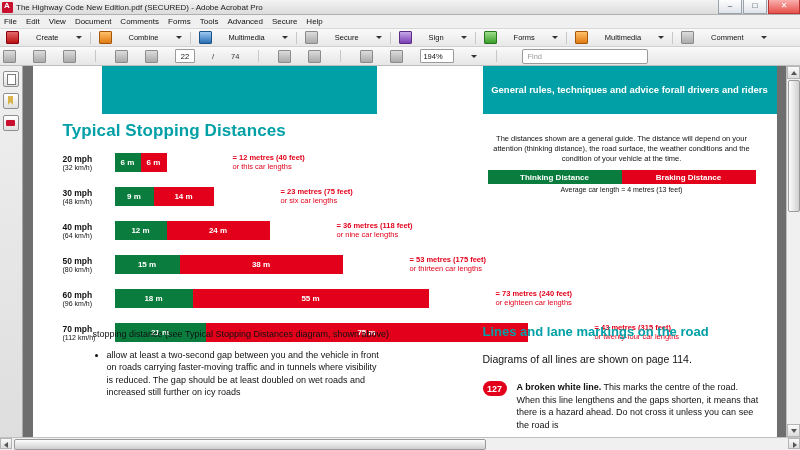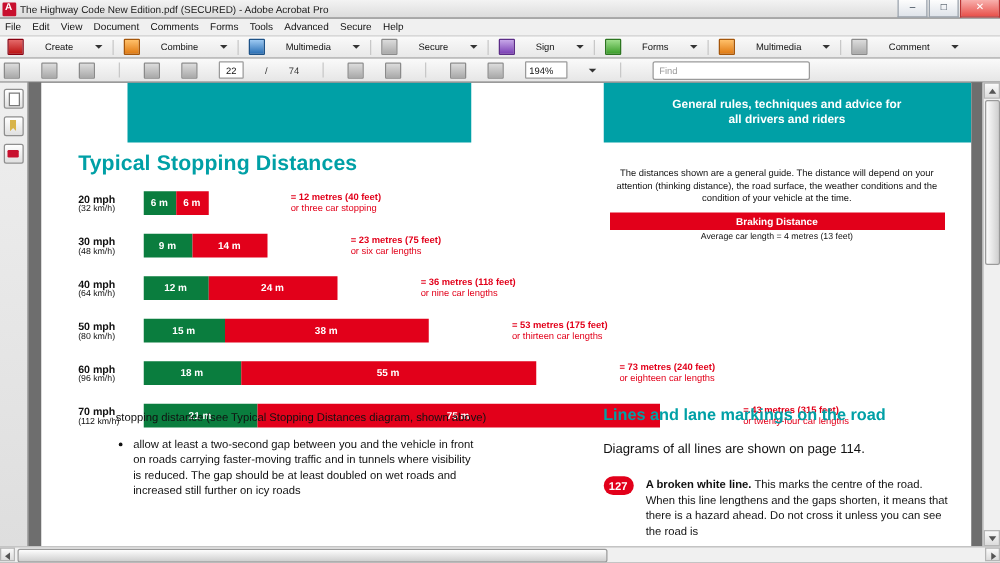--- a/index.html
+++ b/index.html
@@ -80,21 +80,21 @@
   
   .pagearea{flex:1 1 auto;position:relative;overflow:hidden;display:flex;justify-content:center;background:#6e6e6e;}
   .page{
     width:744px;height:100%;background:#ffffff;position:relative;overflow:hidden;
   }
 
   
   .tealband{position:absolute;top:0;left:0;width:100%;height:48px;}
   .teal-left{position:absolute;left:69px;top:0;width:275px;height:48px;background:#00a0a6;}
   .teal-right{position:absolute;left:450px;top:0;width:294px;height:48px;background:#00a0a6;color:#fff;
-    display:flex;flex-direction:column;justify-content:center;align-items:center;text-align:center;}
+    display:flex;flex-direction:row;justify-content:center;align-items:center;text-align:center;}
   .teal-right .l1{font-size:9.5px;font-weight:bold;line-height:12px;}
 
   
   .headline{position:absolute;left:30px;top:55px;font-size:17px;font-weight:bold;color:#00a0a6;letter-spacing:.1px;}
 
   
   .dist{position:absolute;left:30px;top:85px;width:640px;}
   .row{position:relative;height:34px;}
   .spd{position:absolute;left:0;top:4px;width:48px;}
   .spd .mph{font-size:8.5px;font-weight:bold;color:#111;line-height:9px;}
@@ -265,38 +265,39 @@
           <div class="teal-right">
             <div class="l1">General rules, techniques and advice for</div>
             <div class="l1">all drivers and riders</div>
           </div>
         </div>
 
         <div class="headline">Typical Stopping Distances</div>
 
         <div class="rtext">The distances shown are a general guide. The distance will depend on your attention (thinking distance), the road surface, the weather conditions and the condition of your vehicle at the time.</div>
         <div class="legend">
+          <div class="lg">Thinking Distance</div>
           <div class="lr">Braking Distance</div>
         </div>
         <div class="legend-note">Average car length = 4 metres (13 feet)</div>
 
         <div class="dist">
 
           <div class="row">
             <div class="spd">
               <div class="mph">20 mph</div>
               <div class="kmh">(32 km/h)</div>
             </div>
             <div class="bars">
               <div class="bar-green" style="width:26px">6 m</div>
               <div class="bar-red" style="width:26px">6 m</div>
             </div>
             <div class="note" style="left:170px">
               <div class="n1">= 12 metres (40 feet)</div>
-              <div class="n2">or three car stopping</div>
+              <div class="n2">or this car lengths</div>
             </div>
           </div>
 
           <div class="row">
             <div class="spd">
               <div class="mph">30 mph</div>
               <div class="kmh">(48 km/h)</div>
             </div>
             <div class="bars">
               <div class="bar-green" style="width:39px">9 m</div>

